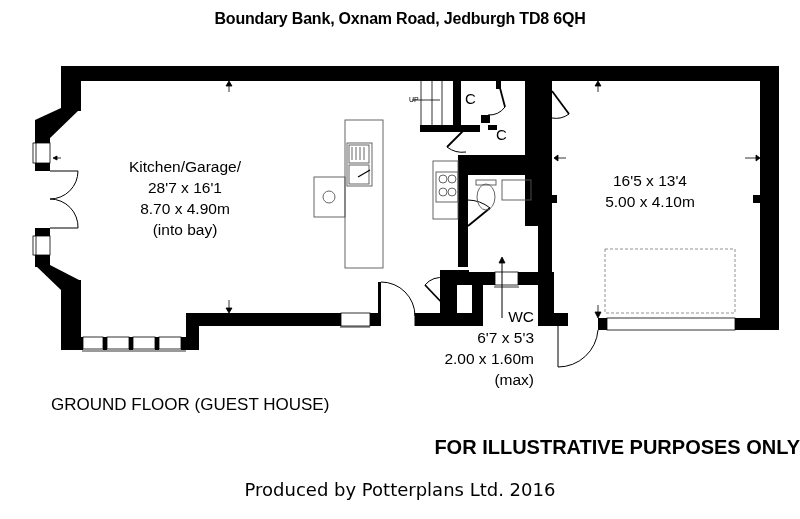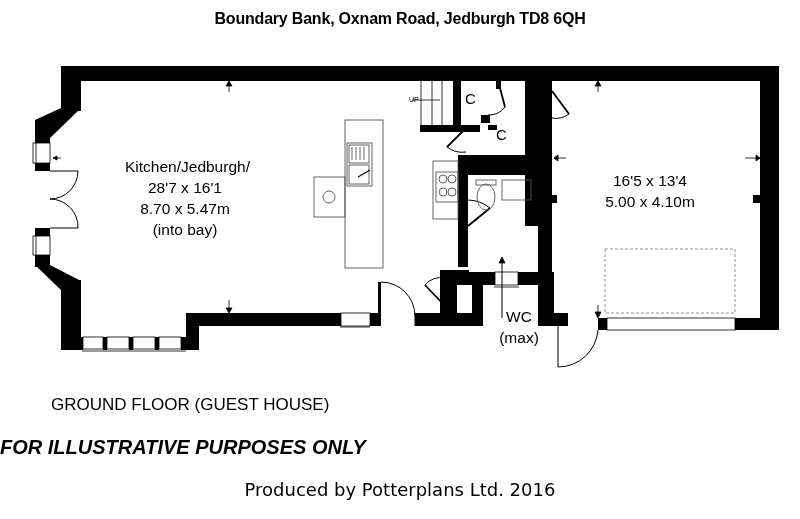--- a/index.html
+++ b/index.html
@@ -1,21 +1,21 @@
 <!DOCTYPE html>
 <html><head>
 <meta charset="utf-8">
 <style>
   html, body { margin: 0; padding: 0; background: #ffffff; }
   body { width: 800px; height: 519px; position: relative; overflow: hidden; font-family: "Liberation Sans", sans-serif; color: #000; }
   .title { position: absolute; left: 0; top: 10px; width: 800px; text-align: center; font-weight: bold; font-size: 16px; letter-spacing: -0.2px; }
   .plan { position: absolute; left: 0; top: 0; width: 800px; height: 519px; }
   .room-label { position: absolute; text-align: center; font-size: 15.5px; line-height: 21px; }
   .floor-label { position: absolute; left: 51px; top: 395px; font-weight: normal; font-size: 17px; }
-  .disclaimer { position: absolute; left: 0; top: 436px; width: 800px; text-align: left; font-weight: bold; font-size: 20px; font-style: italic; }
+  .disclaimer { position: absolute; left: 0; top: 436px; width: 800px; text-align: right; font-weight: bold; font-size: 20px; }
   .credit { position: absolute; left: 0; top: 479px; width: 800px; text-align: center; font-size: 20px; font-family: "DejaVu Sans", sans-serif; font-size: 18px; }
   .cup { position: absolute; font-size: 15px; }
   .up { position: absolute; font-size: 7px; }
 </style>
 </head>
 <body>
 
 <div class="title">Boundary Bank, Oxnam Road, Jedburgh TD8 6QH</div>
 
 <svg class="plan" viewBox="0 0 800 519" xmlns="http://www.w3.org/2000/svg">
@@ -173,33 +173,35 @@
     <line x1="745" y1="158" x2="757" y2="158"></line>
       <polygon points="760,158 756,155 756,161"></polygon>
     <line x1="598" y1="305" x2="598" y2="315"></line>
       <polygon points="595,312 601,312 598,318"></polygon>
     <line x1="502" y1="260" x2="502" y2="318" stroke-width="1"></line>
       <polygon points="499,263 505,263 502,257"></polygon>
   </g>
 </svg>
 
 <div class="room-label" style="left:125px; top:156px; width:120px;">
-  <div>Kitchen/Jedburgh/</div>
+  <div>Kitchen/Garage/</div>
   <div>28'7 x 16'1</div>
-  <div>8.70 x 5.47m</div>
+  <div>8.70 x 4.90m</div>
   <div>(into bay)</div>
 </div>
 
 <div class="room-label" style="left:590px; top:170px; width:120px;">
   <div>16'5 x 13'4</div>
   <div>5.00 x 4.10m</div>
 </div>
 
-<div class="room-label" style="left:464px; top:306px; width:110px;">
+<div class="room-label" style="left:424px; top:306px; width:110px;text-align:right;">
   <div>WC</div>
+  <div>6'7 x 5'3</div>
+  <div>2.00 x 1.60m</div>
   <div>(max)</div>
 </div>
 
 <div class="cup" style="left:465px; top:90px;">C</div>
 <div class="cup" style="left:496px; top:126px;">C</div>
 <div class="cup" style="left:532px; top:97px;">C</div>
 <div class="cup" style="left:447px; top:285px;">C</div>
 <div class="up" style="left:409px; top:96px;">UP</div>
 
 <div class="floor-label">GROUND FLOOR (GUEST HOUSE)</div>

